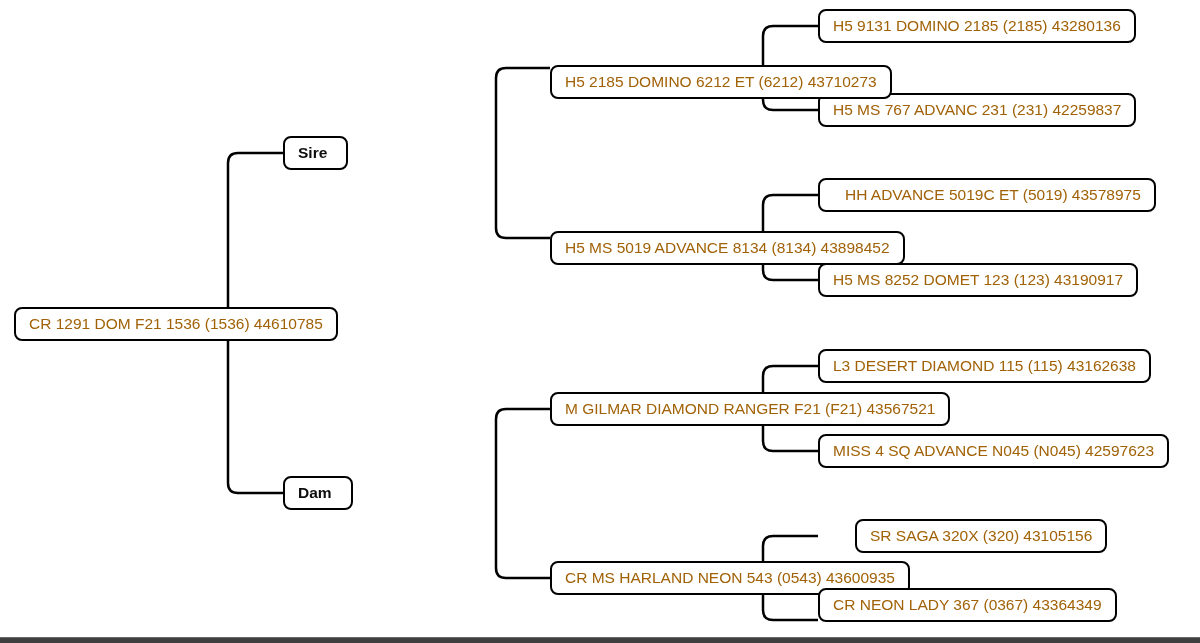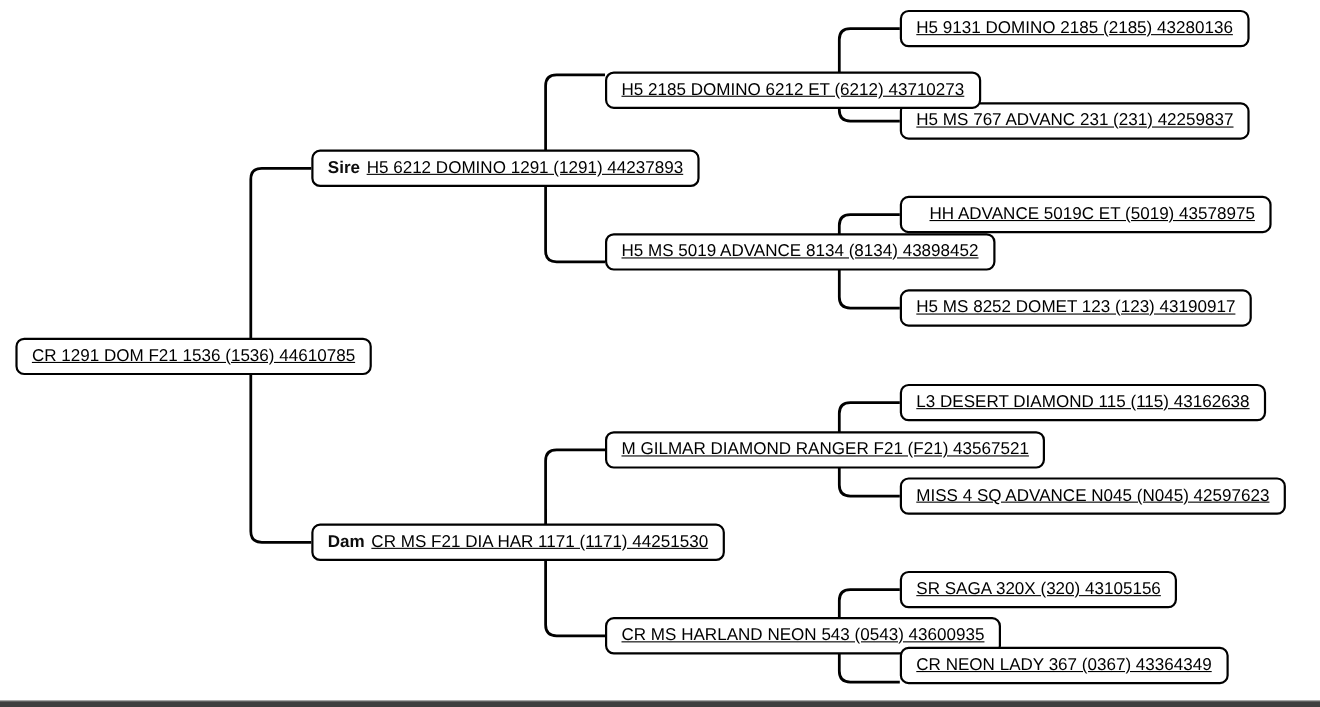--- a/index.html
+++ b/index.html
@@ -30,47 +30,46 @@
     white-space: nowrap;
     padding: 0 13px;
     background: #ffffff;
     border: 2px solid #000000;
     border-radius: 8px;
     font-size: 15.5px;
     z-index: 1;
     cursor: pointer;
   }
   .node .link {
-    color: #000000;
-    text-decoration: underline;
+    color: #a16207;
   }
   .node .tag {
     color: #0d0d0d;
     font-weight: bold;
     margin-right: 6px;
   }
   
   .col-root { left: 14px; }
   .col-g1   { left: 283px; }
   .col-g2   { left: 550px; }
   .col-g3   { left: 818px; }
   
   .r-s-s-s { top: 9px;  }
   .r-s-s   { top: 65px; }
   .r-s-s-d { top: 93px; }
   .r-sire  { top: 136px;}
   .r-s-d-s { top: 178px; padding-left: 25px;}
-  .r-s-d   { top: 212px;}
+  .r-s-d   { top: 231px;}
   .r-s-d-d { top: 263px;}
   .r-root  { top: 307px;}
   .r-d-s-s { top: 349px;}
   .r-d-s   { top: 392px; align-items: center;}
   .r-d-s-d { top: 434px;}
   .r-dam   { top: 476px;}
-  .r-d-d-s { top: 519px;}
+  .r-d-d-s { top: 519px; margin-left: 37px;}
   .r-d-d   { top: 561px;}
   .r-d-d-d { top: 588px;}
   .scrollbar {
     position: absolute;
     left: 0;
     bottom: 0;
     width: 1200px;
     height: 5px;
     background: #3f3f3f;
     border-top: 1px solid #6a6a6a;
@@ -109,25 +108,23 @@
 
   <div class="node col-g2 r-s-s">
     <span class="link">H5 2185 DOMINO 6212 ET (6212) 43710273</span>
   </div>
   <div class="node col-g2 r-s-d">
     <span class="link">H5 MS 5019 ADVANCE 8134 (8134) 43898452</span>
   </div>
 
   <div class="node col-g1 r-sire">
     <span class="tag">Sire</span>
-    <span class="link">H5 6212 DOMINO 1291 (1291) 44237893</span>
   </div>
   <div class="node col-g1 r-dam">
     <span class="tag">Dam</span>
-    <span class="link">CR MS F21 DIA HAR 1171 (1171) 44251530</span>
   </div>
 
   <div class="node col-root r-root">
     <span class="link">CR 1291 DOM F21 1536 (1536) 44610785</span>
   </div>
 
   <div class="node col-g2 r-d-s">
     <span class="link">M GILMAR DIAMOND RANGER F21 (F21) 43567521</span>
   </div>
   <div class="node col-g2 r-d-d">

